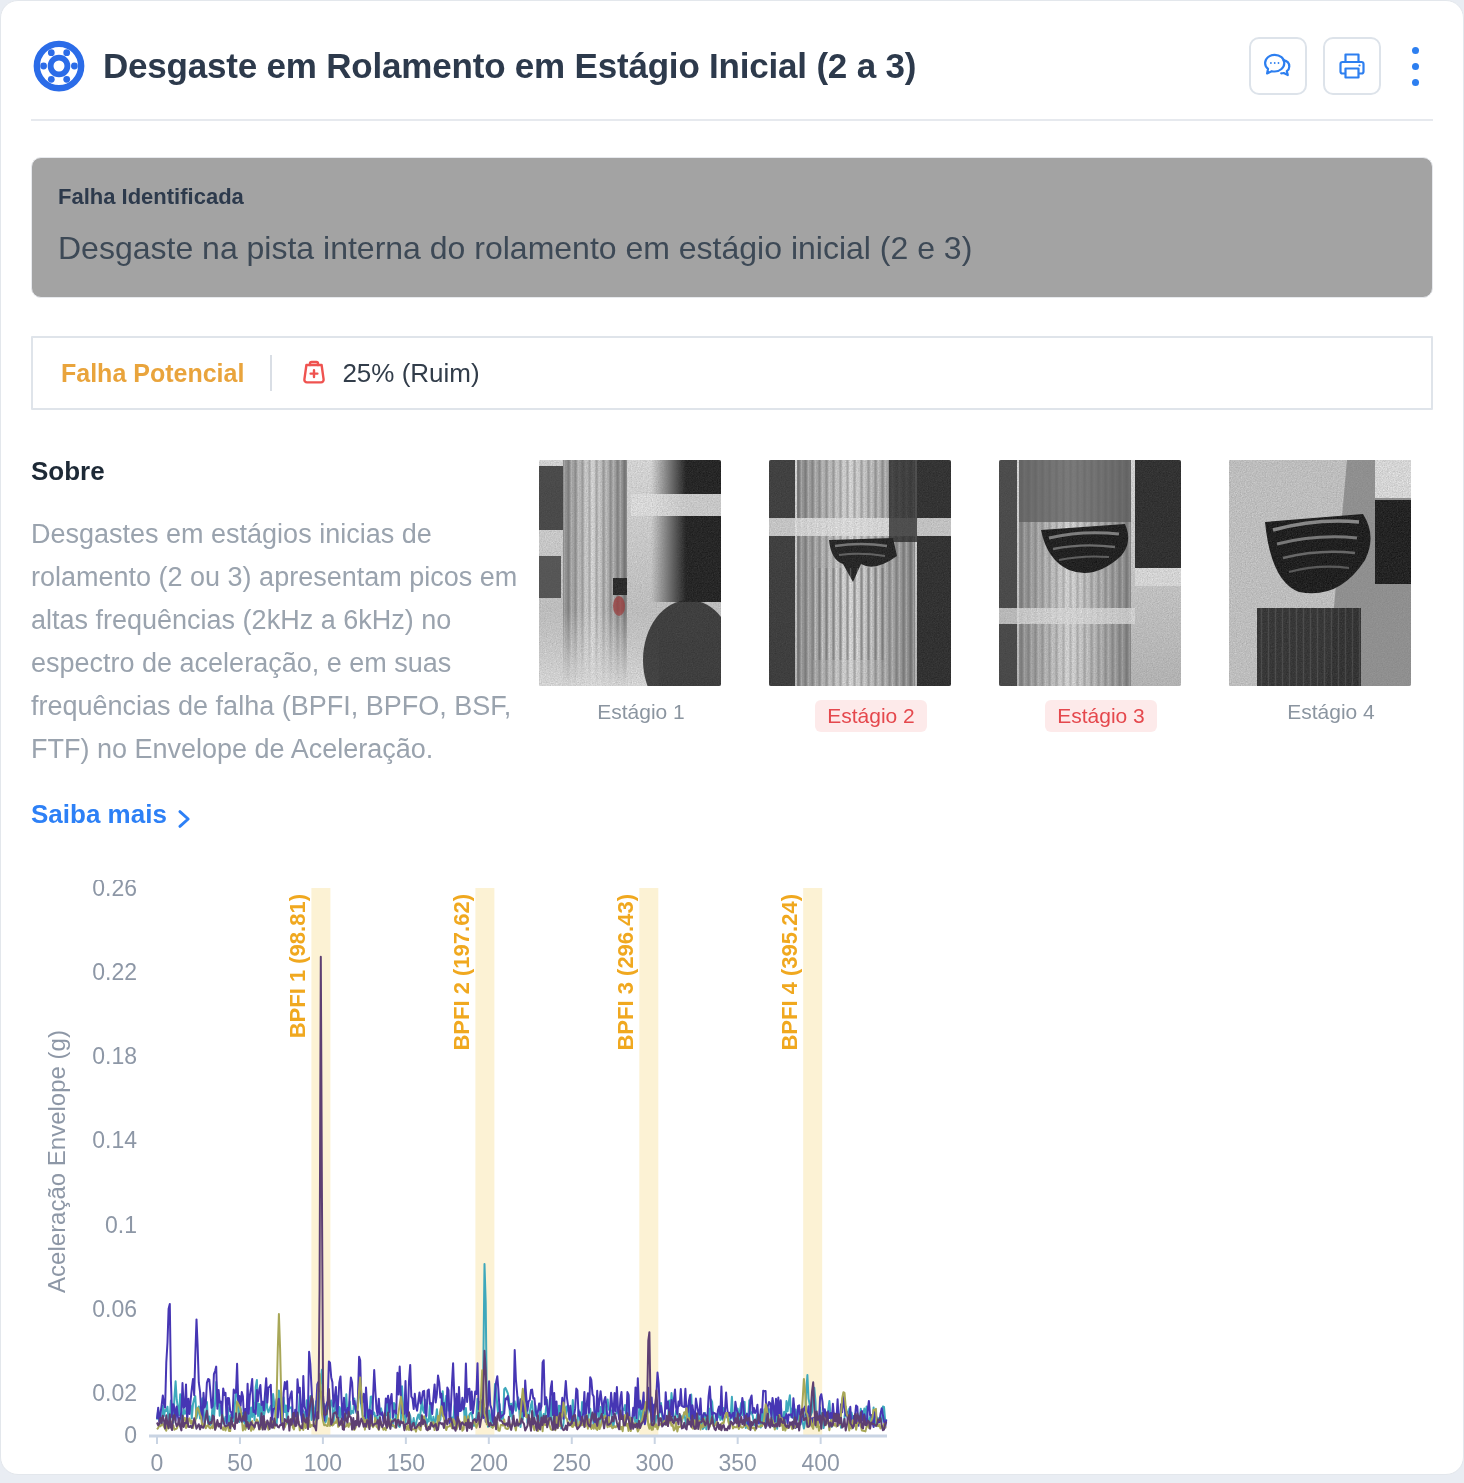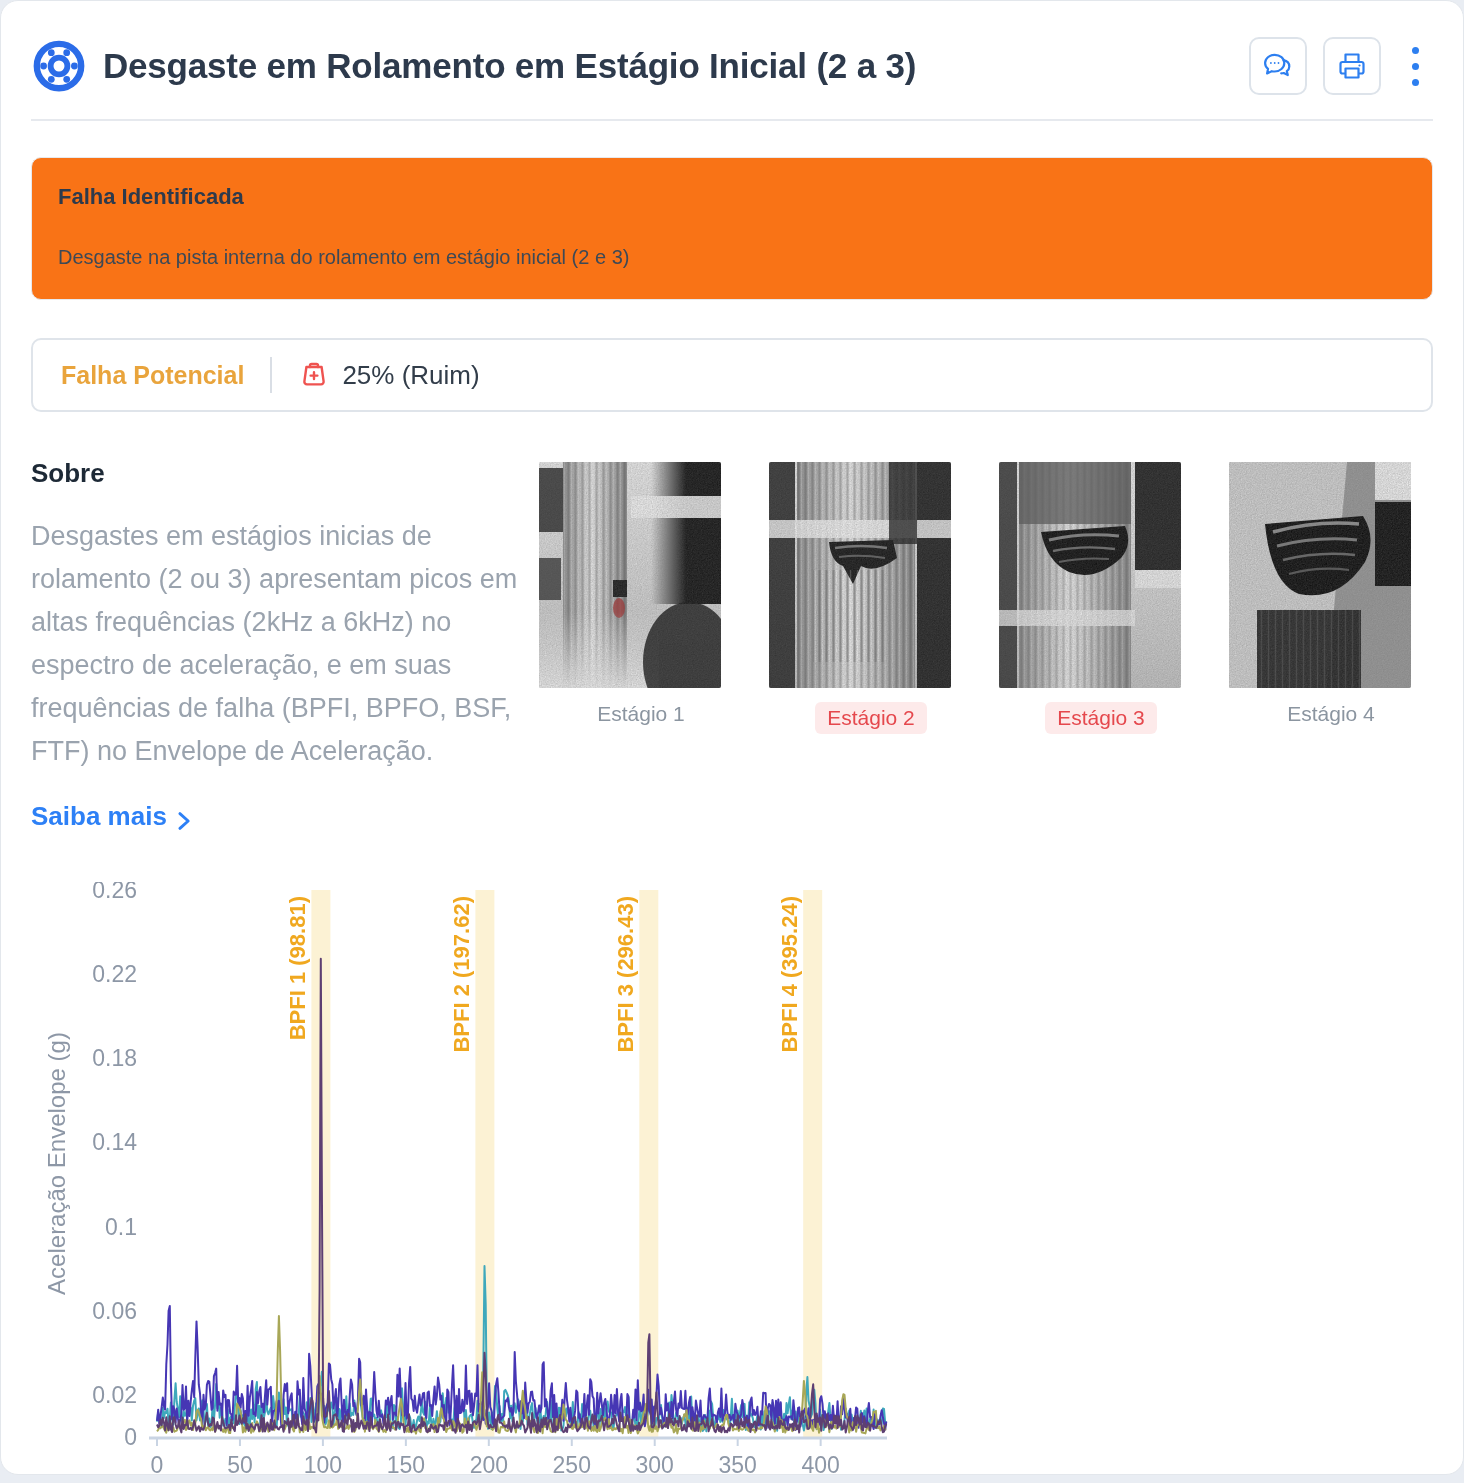--- a/index.html
+++ b/index.html
@@ -20,29 +20,29 @@
     display:flex; align-items:center; justify-content:center; cursor:pointer;
   }
   .icon-btn svg { width:32px; height:32px; }
   .kebab { width:36px; height:58px; border:none; background:transparent; display:flex;
     flex-direction:column; align-items:center; justify-content:center; gap:9px; cursor:pointer; }
   .kebab i { width:7px; height:7px; border-radius:50%; background:#2d7ff0; display:block; }
   .divider { border-top:2px solid #e6e9ee; margin-top:24px; }
 
   
   .fault-panel {
-    margin-top:36px; background:#f97316; border:1px solid #e7e9ed; border-radius:10px;
+    margin-top:36px; background:#a3a3a3; border:1px solid #e7e9ed; border-radius:10px;
     padding:26px 26px 30px;
   }
   .fault-panel h3 { font-size:22px; font-weight:700; color:#2d3a4c; }
-  .fault-panel p { margin-top:36px; font-size:20px; color:#3d4956; }
+  .fault-panel p { margin-top:20px; font-size:32px; color:#3d4956; }
 
   
   .status-bar {
-    margin-top:38px; background:#fff; border:2px solid #dfe4ea; border-radius:10px;
+    margin-top:38px; background:#fff; border:2px solid #dfe4ea; border-radius:1px;
     height:74px; display:flex; align-items:center; gap:26px; padding:0 28px;
   }
   .status-label { font-size:25px; font-weight:700; color:#e9a43c; }
   .vsep { width:2px; height:36px; background:#d9dee5; }
   .severity { display:flex; align-items:center; gap:12px; font-size:26px; color:#323d4a; }
   .severity svg { width:32px; height:32px; }
 
   
   .row { display:flex; justify-content:space-between; }
   .sobre-row { margin-top:46px; }

